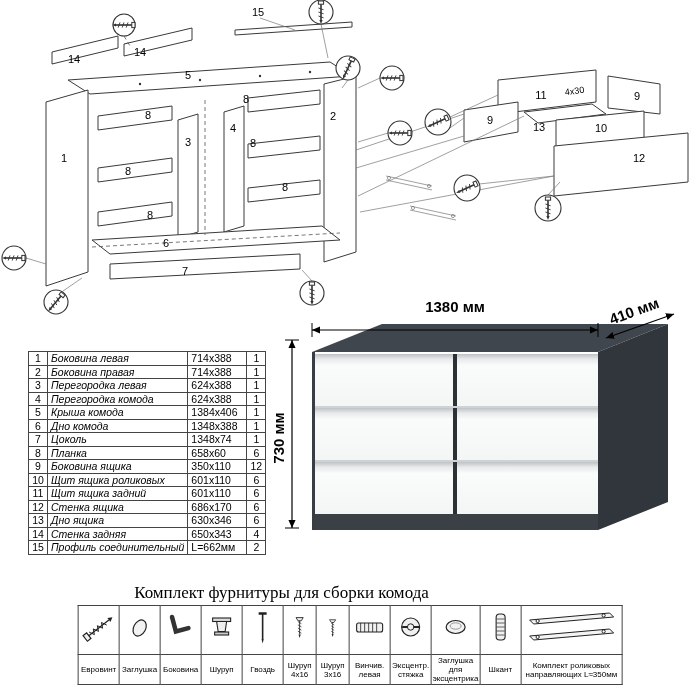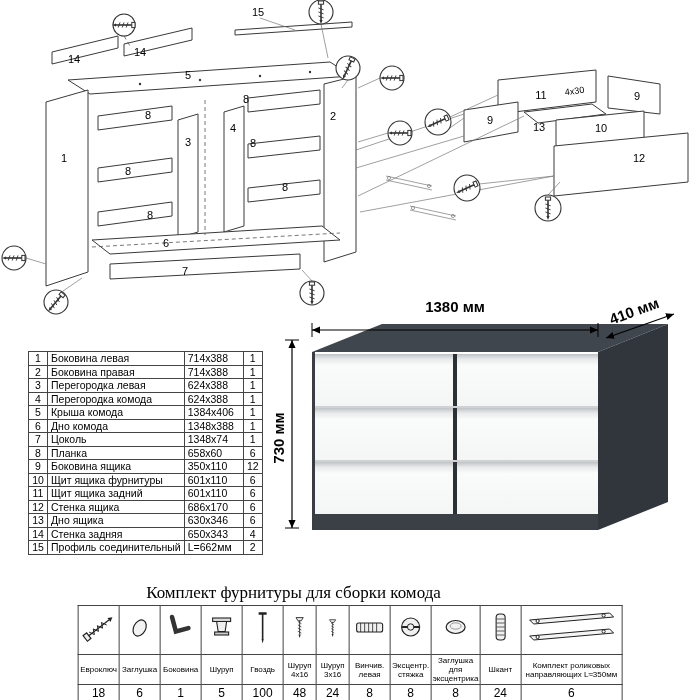--- a/index.html
+++ b/index.html
@@ -21,27 +21,27 @@
   
   svg .dim{stroke:#000;stroke-width:1.2;fill:none;}
   svg .tick{stroke:#000;stroke-width:1;}
   svg text.dimtext{font-family:"Liberation Sans",sans-serif;font-weight:bold;font-size:15px;fill:#000;}
 
   
   .parts-table{border-collapse:collapse;font-size:10.5px;table-layout:fixed;}
   .parts-table td{border:1px solid #444;padding:0 3px;height:12.5px;line-height:12px;
                   white-space:nowrap;overflow:hidden;}
   .parts-table td.cn{width:14px;text-align:center;padding:0 2px;}
-  .parts-table td.cm{width:127px;}
+  .parts-table td.cm{width:127px;font-style:italic;}
   .parts-table td.cs{width:52px;}
   .parts-table td.cq{width:14px;text-align:center;padding:0 2px;}
 
   
   .hw-title{position:absolute;top:583px;left:0;width:563px;text-align:center;
-            font-family:"Liberation Serif",serif;font-size:17px;padding-left:12px;}
+            font-family:"Liberation Serif",serif;font-size:17px;}
   #hw-wrap{position:absolute;top:605px;left:50%;transform:translateX(-50%);}
   .hw-table{border-collapse:collapse;table-layout:fixed;}
   .hw-table td{border:1px solid #444;text-align:center;vertical-align:middle;padding:0;}
   .hw-table td.ic{height:46px;}
   .hw-table td.lb{font-size:8px;line-height:9px;height:22px;padding:1px;}
   .hw-table td.qt{font-size:12px;height:16px;}
 </style>
 </head>
 <body>
 
@@ -248,21 +248,21 @@
           <td class="cq">6</td>
         </tr>
       <tr>
           <td class="cn">9</td>
           <td class="cm">Боковина ящика</td>
           <td class="cs">350x110</td>
           <td class="cq">12</td>
         </tr>
       <tr>
           <td class="cn">10</td>
-          <td class="cm">Щит ящика фурнитуры</td>
+          <td class="cm">Щит ящика роликовых</td>
           <td class="cs">601x110</td>
           <td class="cq">6</td>
         </tr>
       <tr>
           <td class="cn">11</td>
           <td class="cm">Щит ящика задний</td>
           <td class="cs">601x110</td>
           <td class="cq">6</td>
         </tr>
       <tr>
@@ -452,42 +452,28 @@
               <polygon points="8,30 88,23 92,27 12,34"></polygon>
               <circle cx="16" cy="15" r="1.6" fill="#fff"></circle>
               <circle cx="82" cy="9.5" r="1.6" fill="#fff"></circle>
               <circle cx="16" cy="31" r="1.6" fill="#fff"></circle>
               <circle cx="82" cy="25.5" r="1.6" fill="#fff"></circle>
             </g>
           </svg>
         </td>
       </tr>
       <tr>
-        <td class="lb">Евроключ</td>
+        <td class="lb">Евровинт</td>
         <td class="lb">Заглушка</td>
         <td class="lb">Боковина</td>
         <td class="lb">Шуруп</td>
         <td class="lb">Гвоздь</td>
         <td class="lb">Шуруп 4x16</td>
         <td class="lb">Шуруп 3x16</td>
         <td class="lb">Винчив. левая</td>
         <td class="lb">Эксцентр. стяжка</td>
         <td class="lb">Заглушка для эксцентрика</td>
         <td class="lb">Шкант</td>
         <td class="lb">Комплект роликовых направляющих L≈350мм</td>
       </tr>
-      <tr>
-        <td class="qt">18</td>
-        <td class="qt">6</td>
-        <td class="qt">1</td>
-        <td class="qt">5</td>
-        <td class="qt">100</td>
-        <td class="qt">48</td>
-        <td class="qt">24</td>
-        <td class="qt">8</td>
-        <td class="qt">8</td>
-        <td class="qt">8</td>
-        <td class="qt">24</td>
-        <td class="qt">6</td>
-      </tr>
     </tbody>
   </table>
 </div>
 
 </body></html>

